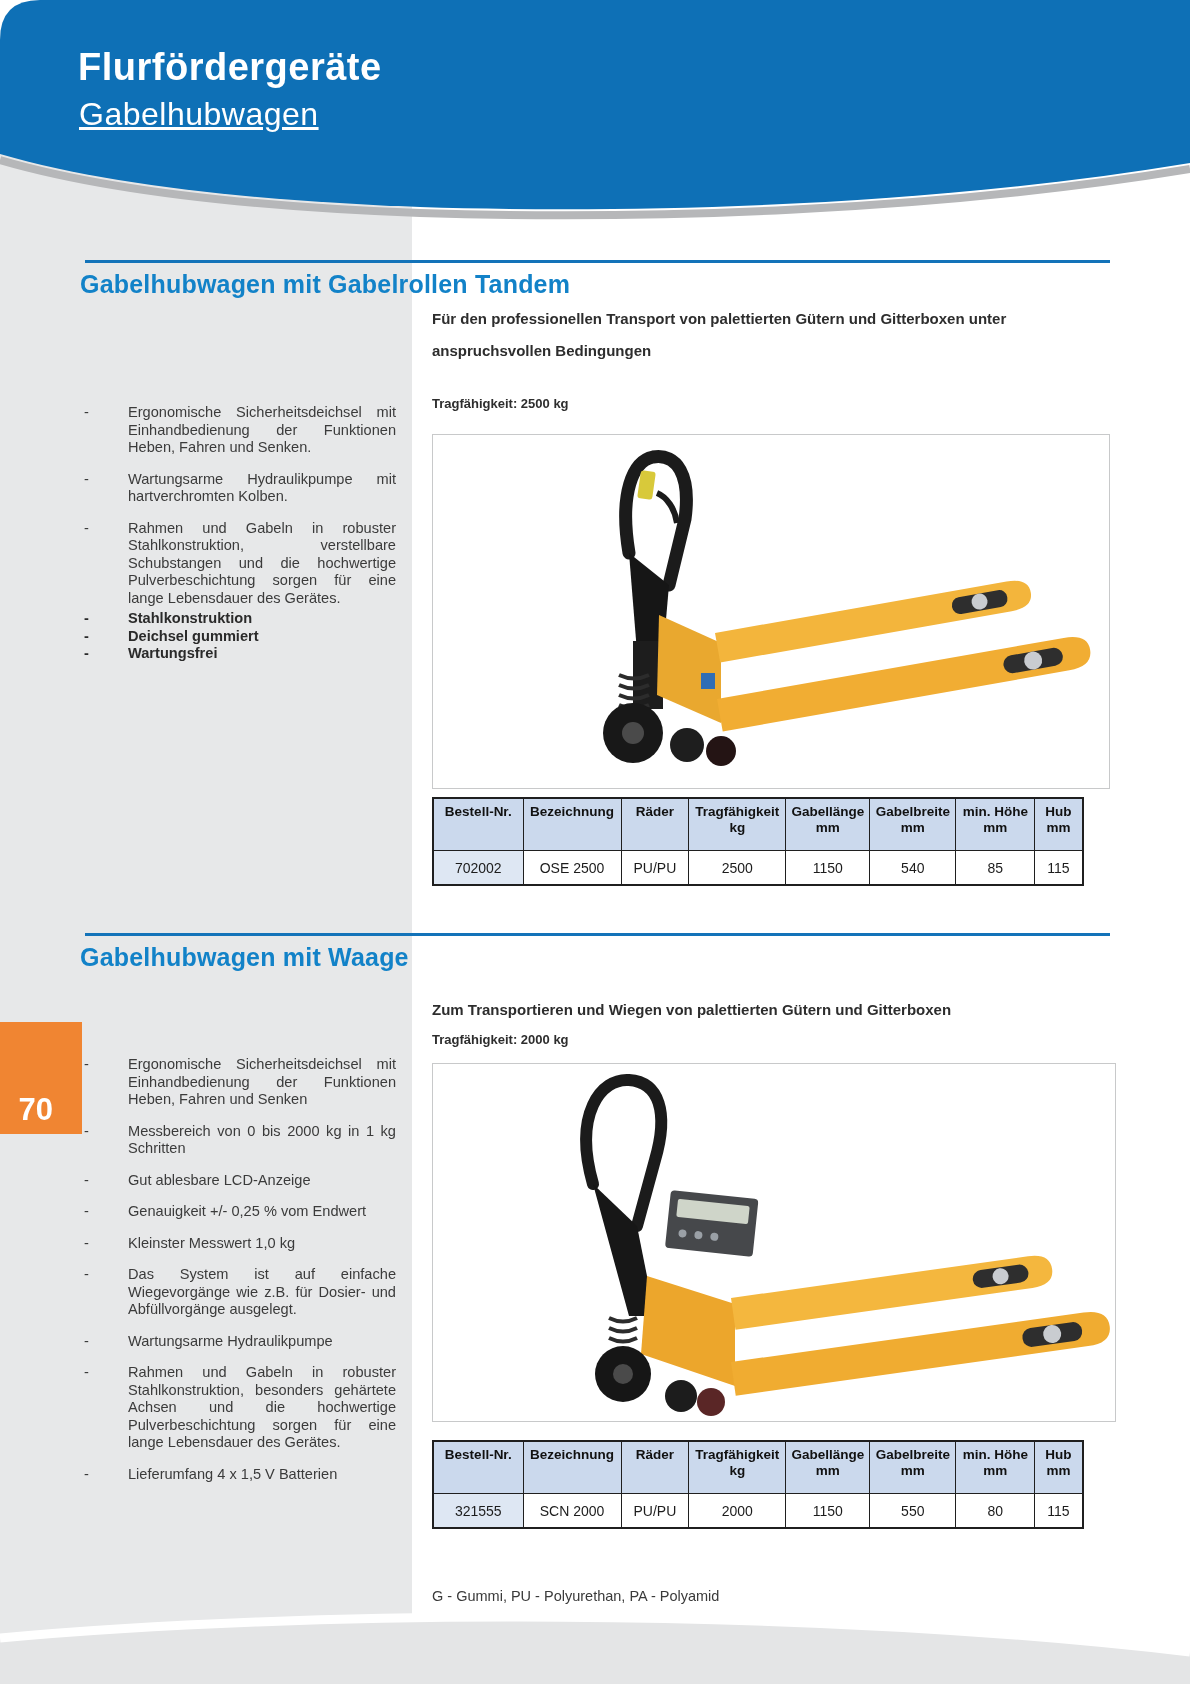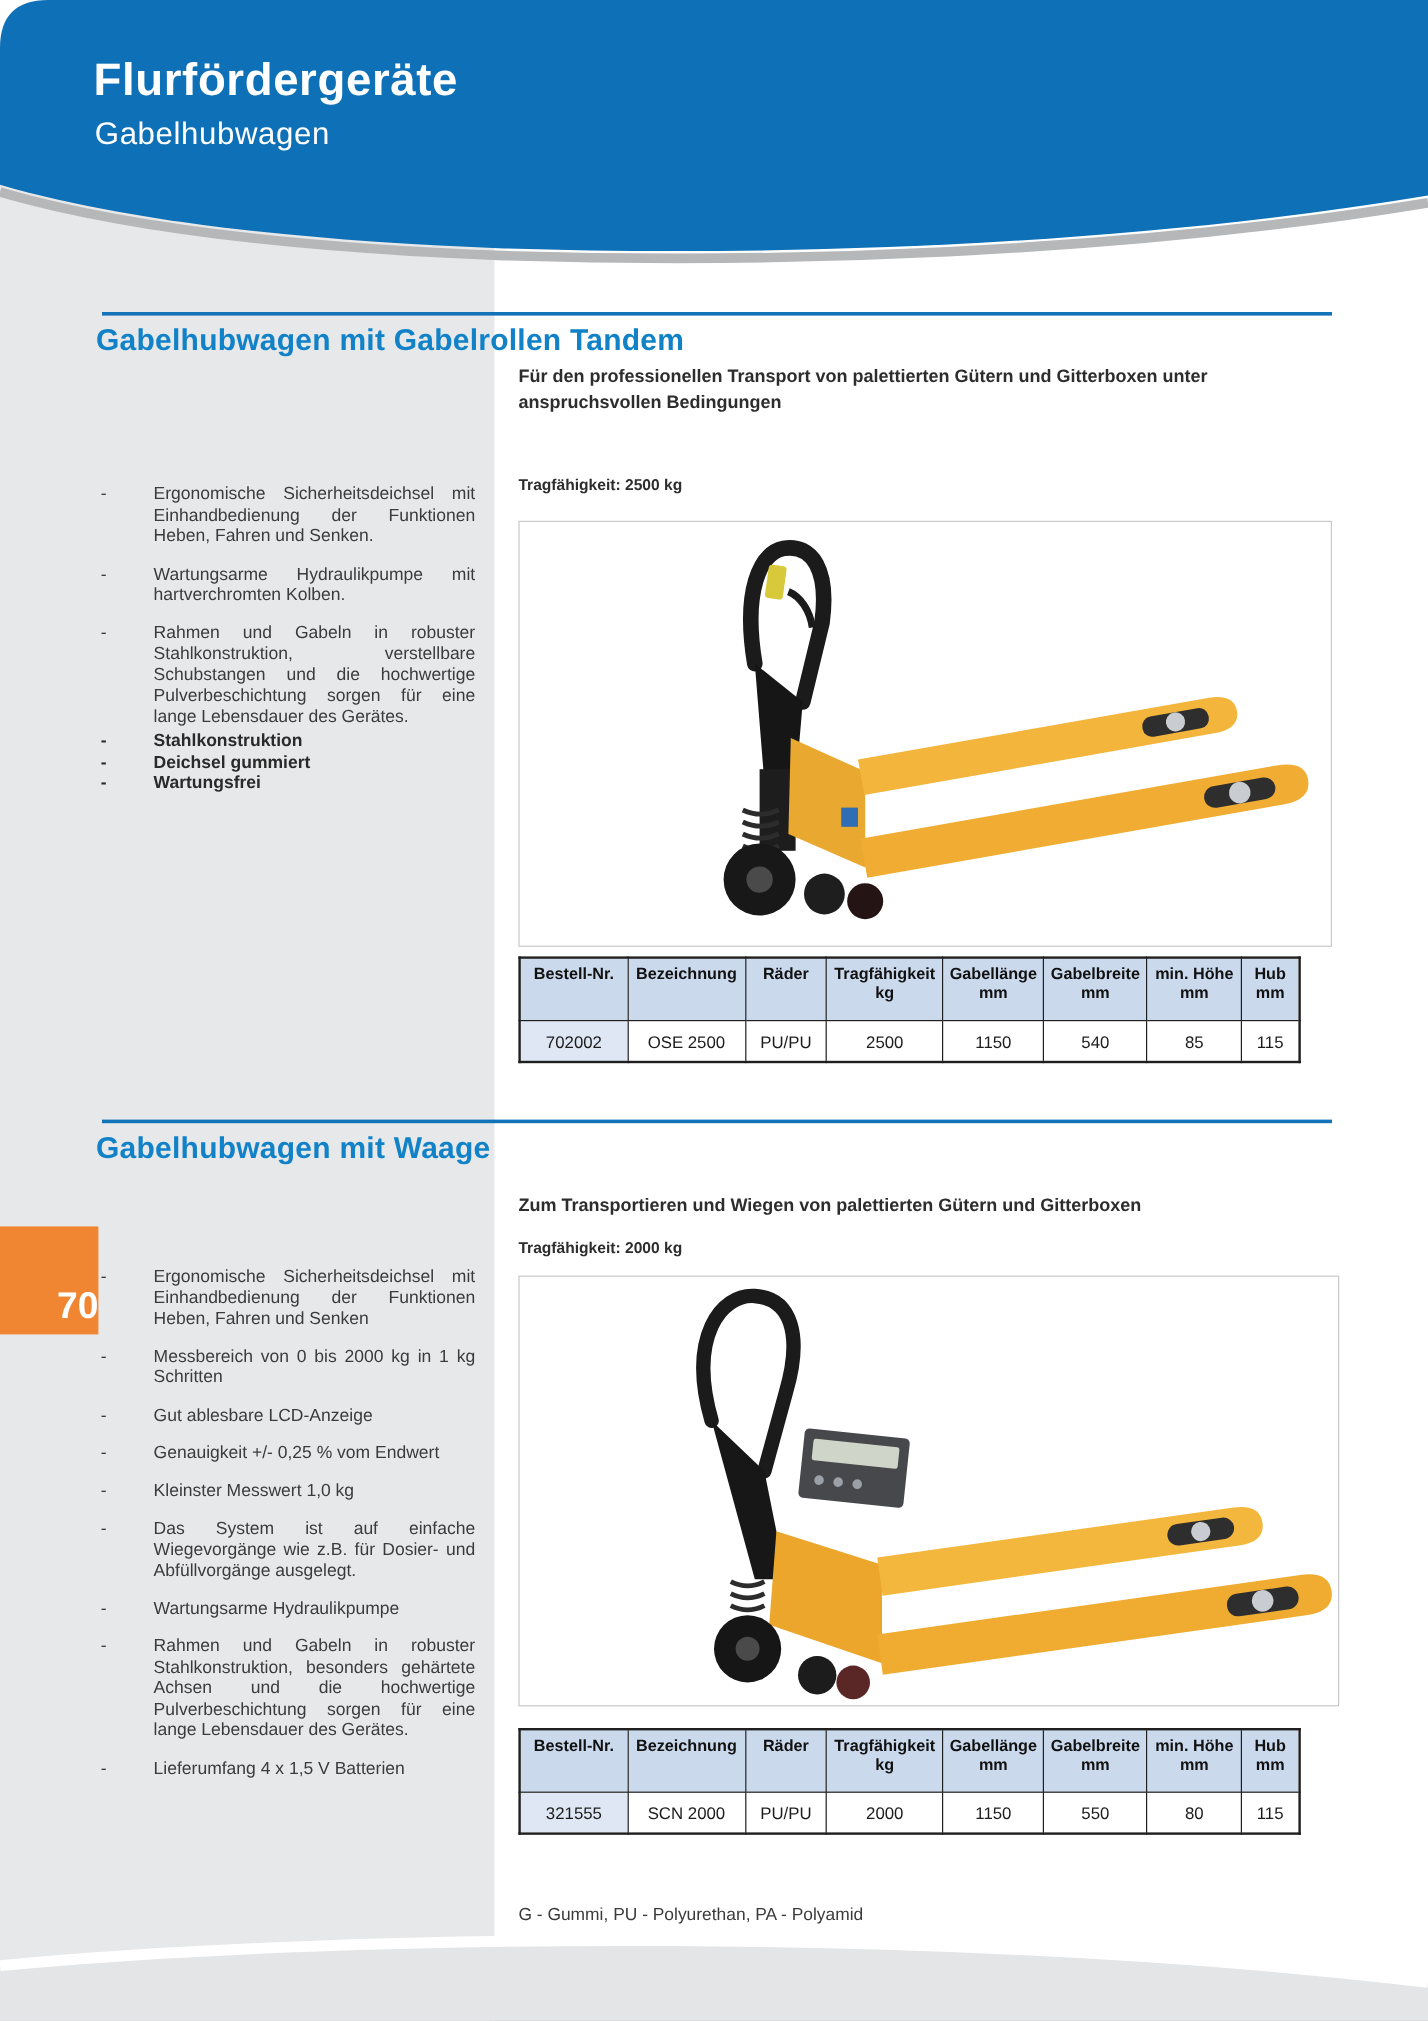--- a/index.html
+++ b/index.html
@@ -9,42 +9,42 @@
     font-family:"Liberation Sans","DejaVu Sans",sans-serif;
     --header-blue:#0e70b6;--heading-blue:#1282c8;--rule-blue:#1373b9;
     --badge-orange:#f08532;--table-header-bg:#cbd9ed;--table-first-col-bg:#dee7f3;
     --gray-col:#e7e8e9;--dome-gray:#e4e5e6;--silver:#b6b7b9;
   }
   .gray-col{position:absolute;left:0;top:140px;width:412px;height:1544px;background:var(--gray-col);}
   .header-svg{position:absolute;left:0;top:0;width:1190px;height:230px;}
   .fill-blue{fill:var(--header-blue);}
   .stroke-silver{stroke:var(--silver);}
   .page-title{position:absolute;left:78px;top:46px;color:#fff;font-size:38px;font-weight:bold;letter-spacing:.5px;}
-  .page-subtitle{position:absolute;left:79px;top:96px;color:#fff;font-size:26px;letter-spacing:.5px;}
+  .page-subtitle{position:absolute;left:79px;top:96px;color:#fff;font-size:32px;letter-spacing:.5px;text-decoration:underline;}
   .rule{position:absolute;left:85px;width:1025px;height:3px;background:var(--rule-blue);}
   .sec-heading{position:absolute;left:80px;font-size:25px;font-weight:bold;color:var(--heading-blue);letter-spacing:.2px;}
-  .intro{position:absolute;left:432px;font-size:15px;font-weight:bold;color:#2d2d2d;line-height:22px;width:615px;}
+  .intro{position:absolute;left:432px;font-size:15px;font-weight:bold;color:#2d2d2d;line-height:32px;width:615px;}
   .capacity{position:absolute;left:432px;font-size:13px;font-weight:bold;color:#2d2d2d;}
   .img-frame{position:absolute;left:432px;background:#fff;border:1px solid #c8c9ca;}
   .img-frame svg{display:block;}
   .bullet-list{position:absolute;left:84px;width:312px;}
   .bullet{display:flex;margin-bottom:14px;font-size:14.6px;line-height:17.5px;color:#3b3b3b;}
   .bullet .dash{flex:0 0 18px;}
   .bullet .btext{flex:1;text-align:justify;margin-left:26px;}
   .bullet-list.bold{margin-top:0;}
   .bullet-list.bold .bullet{margin-bottom:0;font-weight:bold;color:#2a2a2a;}
   .spec-table{position:absolute;left:432px;border-collapse:collapse;table-layout:fixed;background:#fff;}
   .spec-table th,.spec-table td{border:1px solid #1f1f1f;text-align:center;overflow:hidden;}
   table.spec-table{border:2px solid #1f1f1f;}
   .spec-table th{background:var(--table-header-bg);font-size:13.5px;font-weight:bold;color:#111;
     vertical-align:top;padding:5px 1px 4px;line-height:16px;height:42px;}
   .spec-table td{font-size:14px;color:#1c1c1c;height:33px;padding:0 12px;}
   .spec-table td.first{background:var(--table-first-col-bg);}
-  .page-badge{position:absolute;left:0;top:1022px;width:82px;height:90px;background:var(--badge-orange);
-    display:flex;align-items:flex-end;justify-content:flex-end;padding:0 0 6px 0;box-sizing:border-box;}
+  .page-badge{position:absolute;left:0;top:1022px;width:82px;height:112px;background:var(--badge-orange);
+    display:flex;align-items:flex-end;justify-content:flex-end;padding:0 29px 6px 0;box-sizing:border-box;}
   .page-badge span{color:#fff;font-size:31px;font-weight:bold;}
   .footer-legend{position:absolute;left:432px;top:1588px;font-size:14.5px;color:#3a3a3a;}
   .dome-svg{position:absolute;left:0;top:1560px;width:1190px;height:124px;}
   .fill-dome{fill:var(--dome-gray);}
 </style>
 </head>
 <body>
 
 <div class="page" style="--header-blue: #0e70b6; --heading-blue: #1282c8; --rule-blue: #1373b9; --badge-orange: #f08532; --table-header-bg: #cbd9ed; --truck-yellow: #f2b23a;">
 

